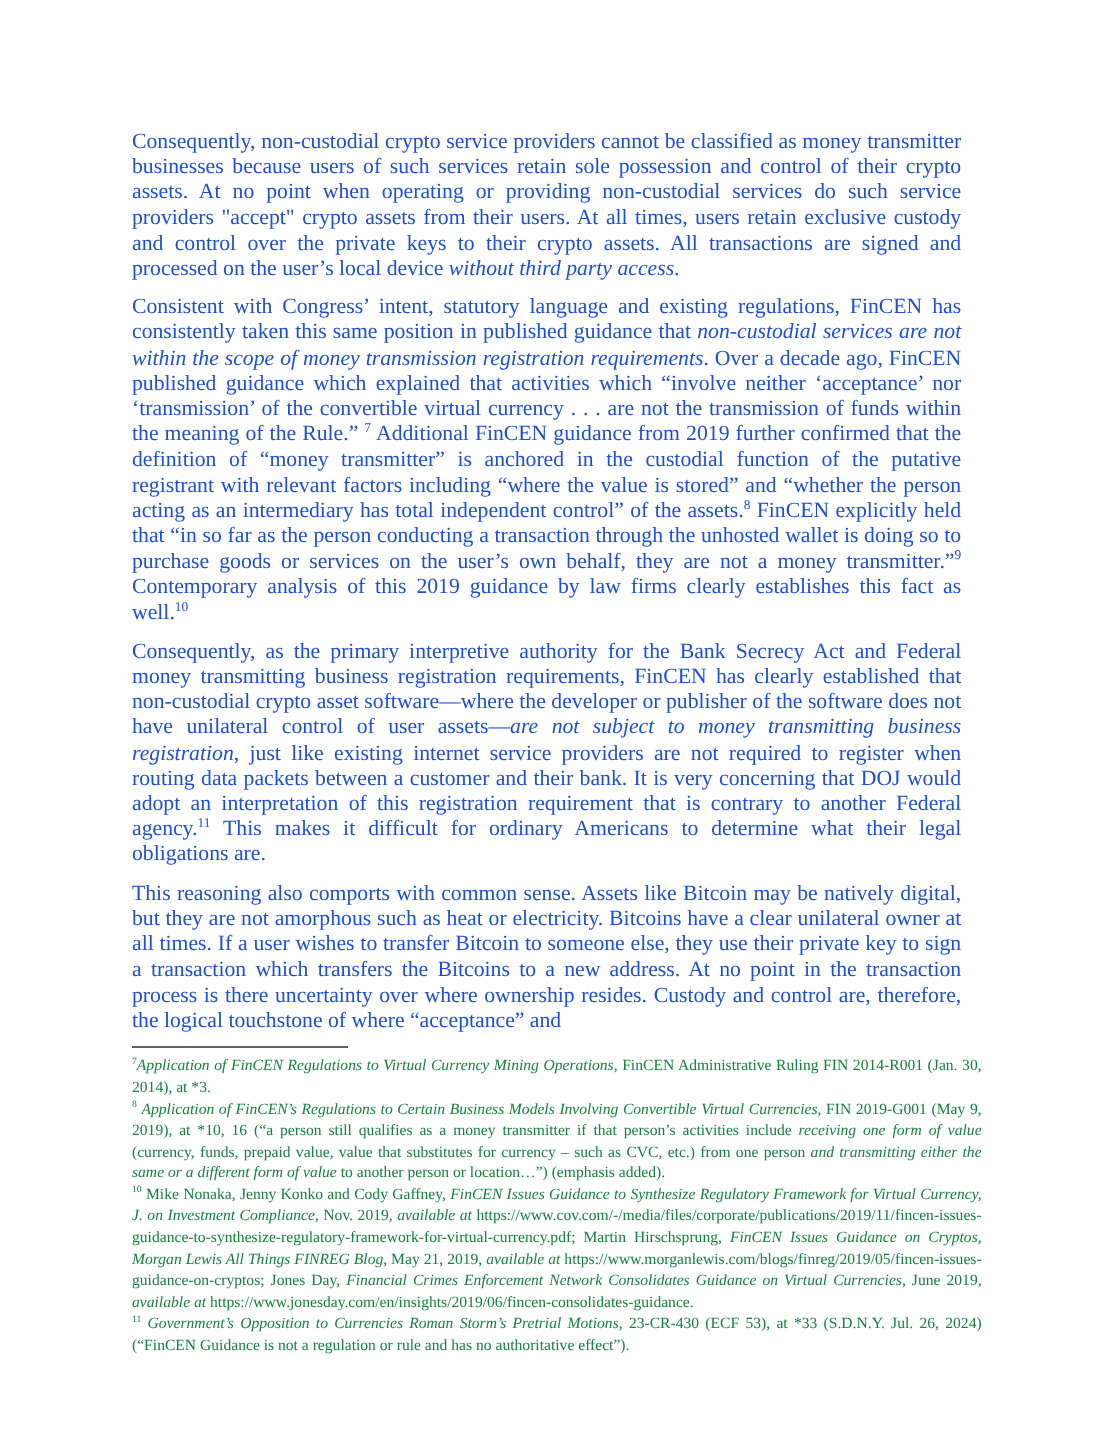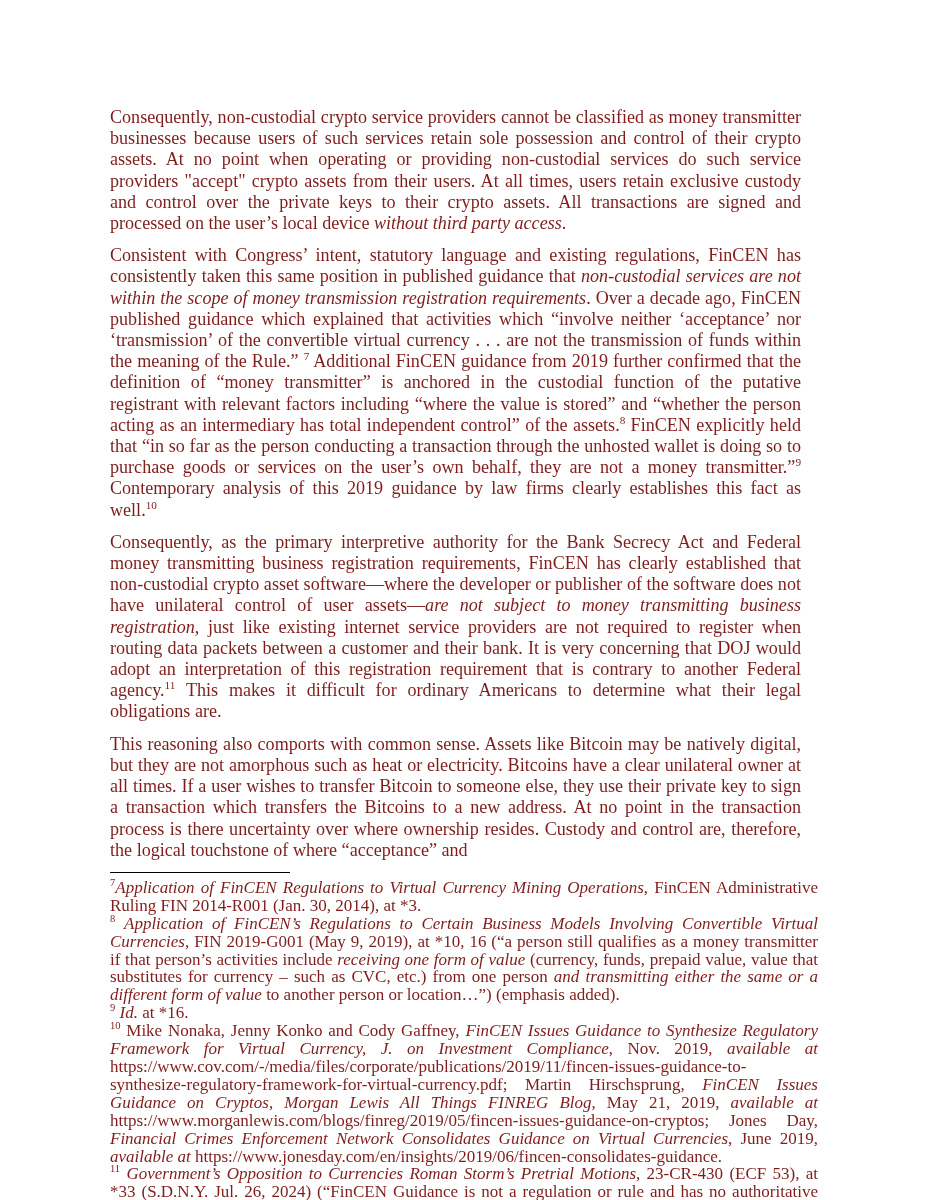--- a/index.html
+++ b/index.html
@@ -20,58 +20,57 @@
     position: absolute;
     left: 110px;
     top: 107px;
     width: 708px;
   }
   .para {
     margin: 0 17px 11px 0;
     font-size: 18.1px;
     line-height: 21.2px;
     text-align: justify;
-    color: #7f1d1d;
+    color: #1d4ed8;
   }
   .it { font-style: italic; }
   sup {
     font-size: 0.62em;
     line-height: 0;
     vertical-align: super;
   }
   .fn-sep {
     width: 180px;
     height: 0;
     border: none;
     border-top: 1.8px solid #000000;
     margin: 5px 0 6px 0;
   }
   .footnotes { margin: 0; }
   .fn {
     margin: 0;
-    font-size: 17px;
+    font-size: 13px;
     line-height: 17.9px;
     text-align: justify;
     overflow-wrap: break-word;
-    color: #7f1d1d;
+    color: #15803d;
   }
 </style>
 </head>
 <body>
 
 <div class="page">
   <div class="content">
     <p class="para"><span>Consequently, non-custodial crypto service providers cannot be classified as money transmitter businesses because users of such services retain sole possession and control of their crypto assets. At no point when operating or providing non-custodial services do such service providers "accept" crypto assets from their users. At all times, users retain exclusive custody and control over the private keys to their crypto assets. All transactions are signed and processed on the user’s local device </span><span class="it">without third party access</span><span>.</span></p>
     <p class="para"><span>Consistent with Congress’ intent, statutory language and existing regulations, FinCEN has consistently taken this same position in published guidance that </span><span class="it">non-custodial services are not within the scope of money transmission registration requirements</span><span>. Over a decade ago, FinCEN published guidance which explained that activities which “involve neither ‘acceptance’ nor ‘transmission’ of the convertible virtual currency . . . are not the transmission of funds within the meaning of the Rule.” </span><sup>7</sup><span> Additional FinCEN guidance from 2019 further confirmed that the definition of “money transmitter” is anchored in the custodial function of the putative registrant with relevant factors including “where the value is stored” and “whether the person acting as an intermediary has total independent control” of the assets.</span><sup>8</sup><span> FinCEN explicitly held that “in so far as the person conducting a transaction through the unhosted wallet is doing so to purchase goods or services on the user’s own behalf, they are not a money transmitter.”</span><sup>9</sup><span> Contemporary analysis of this 2019 guidance by law firms clearly establishes this fact as well.</span><sup>10</sup></p>
     <p class="para"><span>Consequently, as the primary interpretive authority for the Bank Secrecy Act and Federal money transmitting business registration requirements, FinCEN has clearly established that non-custodial crypto asset software—where the developer or publisher of the software does not have unilateral control of user assets—</span><span class="it">are not subject to money transmitting business registration</span><span>, just like existing internet service providers are not required to register when routing data packets between a customer and their bank. It is very concerning that DOJ would adopt an interpretation of this registration requirement that is contrary to another Federal agency.</span><sup>11</sup><span> This makes it difficult for ordinary Americans to determine what their legal obligations are.</span></p>
     <p class="para"><span>This reasoning also comports with common sense. Assets like Bitcoin may be natively digital, but they are not amorphous such as heat or electricity. Bitcoins have a clear unilateral owner at all times. If a user wishes to transfer Bitcoin to someone else, they use their private key to sign a transaction which transfers the Bitcoins to a new address. At no point in the transaction process is there uncertainty over where ownership resides. Custody and control are, therefore, the logical touchstone of where “acceptance” and</span></p>
 
     <div class="fn-sep"></div>
 
     <div class="footnotes">
       <p class="fn"><sup>7</sup><span class="it">Application of FinCEN Regulations to Virtual Currency Mining Operations</span><span>, FinCEN Administrative Ruling FIN 2014-R001 (Jan. 30, 2014), at *3.</span></p>
       <p class="fn"><sup>8</sup><span> </span><span class="it">Application of FinCEN’s Regulations to Certain Business Models Involving Convertible Virtual Currencies</span><span>, FIN 2019-G001 (May 9, 2019), at *10, 16 (“a person still qualifies as a money transmitter if that person’s activities include </span><span class="it">receiving one form of value</span><span> (currency, funds, prepaid value, value that substitutes for currency – such as CVC, etc.) from one person </span><span class="it">and transmitting either the same or a different form of value</span><span> to another person or location…”) (emphasis added).</span></p>
-      <p class="fn"><sup>9</sup><span> </span><span class="it">Id.</span><span> at *16.</span></p>
       <p class="fn"><sup>10</sup><span> Mike Nonaka, Jenny Konko and Cody Gaffney, </span><span class="it">FinCEN Issues Guidance to Synthesize Regulatory Framework for Virtual Currency, J. on Investment Compliance</span><span>, Nov. 2019, </span><span class="it">available at</span><span> https://www.cov.com/-/media/files/corporate/publications/2019/11/fincen-issues-guidance-to-synthesize-regulatory-framework-for-virtual-currency.pdf; Martin Hirschsprung, </span><span class="it">FinCEN Issues Guidance on Cryptos</span><span>, </span><span class="it">Morgan Lewis All Things FINREG Blog</span><span>, May 21, 2019, </span><span class="it">available at</span><span> https://www.morganlewis.com/blogs/finreg/2019/05/fincen-issues-guidance-on-cryptos; Jones Day, </span><span class="it">Financial Crimes Enforcement Network Consolidates Guidance on Virtual Currencies</span><span>, June 2019, </span><span class="it">available at</span><span> https://www.jonesday.com/en/insights/2019/06/fincen-consolidates-guidance.</span></p>
       <p class="fn"><sup>11</sup><span> </span><span class="it">Government’s Opposition to Currencies Roman Storm’s Pretrial Motions,</span><span> 23-CR-430 (ECF 53), at *33 (S.D.N.Y. Jul. 26, 2024) (“FinCEN Guidance is not a regulation or rule and has no authoritative effect”).</span></p>
     </div>
   </div>
 </div>
 
 </body></html>

